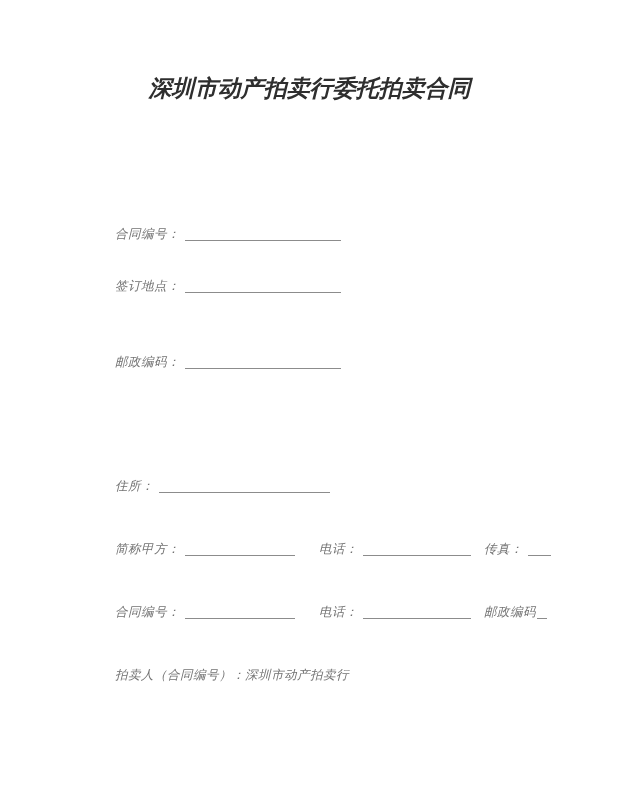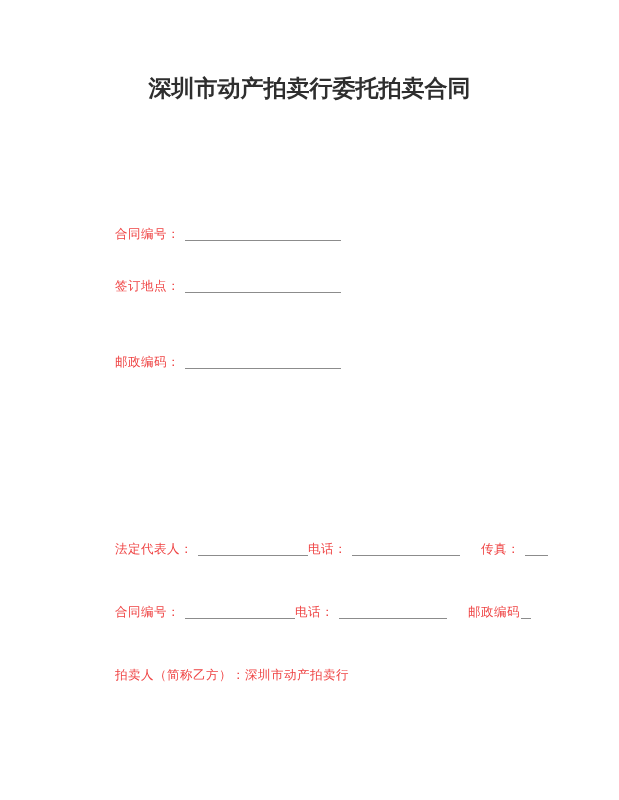--- a/index.html
+++ b/index.html
@@ -6,59 +6,60 @@
   body{
     width:619px;height:800px;
     background:#ffffff;
     font-family:"Liberation Sans","DejaVu Sans",sans-serif;
     overflow:hidden;
   }
   .page{
     position:relative;
     width:619px;height:766px;
     background:#ffffff;
+    font-style:italic;
   }
   .title{
     position:absolute;
     top:72px;left:0;
     width:619px;
     margin:0;
     text-align:center;
     font-size:23px;
     font-weight:bold;
     color:#2e2e2e;
     letter-spacing:0px;
     line-height:32px;
   }
   .line{
     position:absolute;
     left:115px;
     font-size:12.5px;
     line-height:16px;
-    color:#ef4444;
+    color:#737373;
     white-space:nowrap;
     letter-spacing:0.5px;
   }
   .lbl{display:inline-block;}
   .blank{
     display:inline-block;
     border-bottom:1.5px solid #8c8c8c;
     height:12px;
     margin-left:5px;
     vertical-align:-3px;
   }
   .w156{width:156px}
   .w135{width:135px}
   .w171{width:171px}
   .w110{width:110px}
   .w108{width:108px}
   .w23{width:23px}
   .w10{width:10px;margin-left:1px}
-  .gap12{margin-left:0}
-  .gap13{margin-left:21px}
+  .gap12{margin-left:24px}
+  .gap13{margin-left:13px}
   .val{display:inline-block;text-align:right;}
 </style>
 </head>
 <body>
 
 <div class="page">
 
   <h1 class="title">深圳市动产拍卖行委托拍卖合同</h1>
 
   <div class="line" style="top:226px">
@@ -67,26 +68,29 @@
 
   <div class="line" style="top:278px">
     <span class="lbl">签订地点：</span><span class="blank w156"></span>
   </div>
 
   <div class="line" style="top:354px">
     <span class="lbl">邮政编码：</span><span class="blank w156"></span>
   </div>
 
 
+  <div class="line" style="top:478px">
+    <span class="lbl">住所：</span><span class="blank w171"></span>
+  </div>
 
   <div class="line" style="top:541px">
-    <span class="lbl">法定代表人：</span><span class="blank w110"></span><span class="lbl gap12">电话：</span><span class="blank w108"></span><span class="lbl gap13">传真：</span><span class="blank w23"></span>
+    <span class="lbl">简称甲方：</span><span class="blank w110"></span><span class="lbl gap12">电话：</span><span class="blank w108"></span><span class="lbl gap13">传真：</span><span class="blank w23"></span>
   </div>
 
   <div class="line" style="top:604px">
     <span class="lbl">合同编号：</span><span class="blank w110"></span><span class="lbl gap12">电话：</span><span class="blank w108"></span><span class="lbl gap13">邮政编码</span><span class="blank w10"></span>
   </div>
 
   <div class="line" style="top:667px">
-    <span class="lbl">拍卖人（简称乙方）：</span><span class="val">深圳市动产拍卖行</span>
+    <span class="lbl">拍卖人（合同编号）：</span><span class="val">深圳市动产拍卖行</span>
   </div>
 
 </div>
 
 </body></html>

